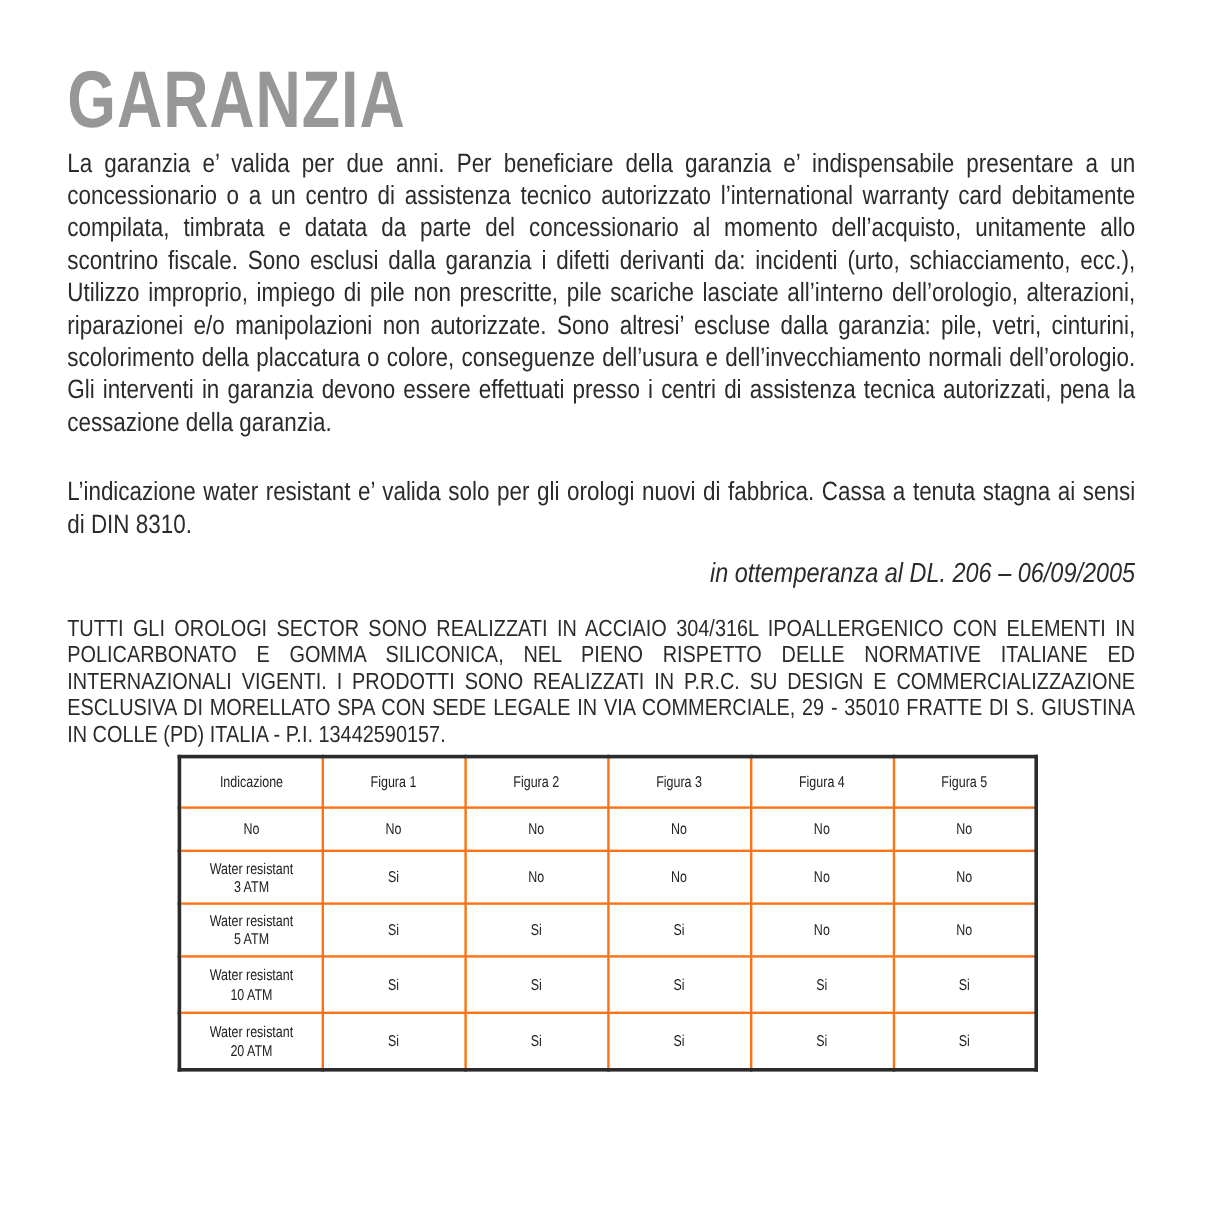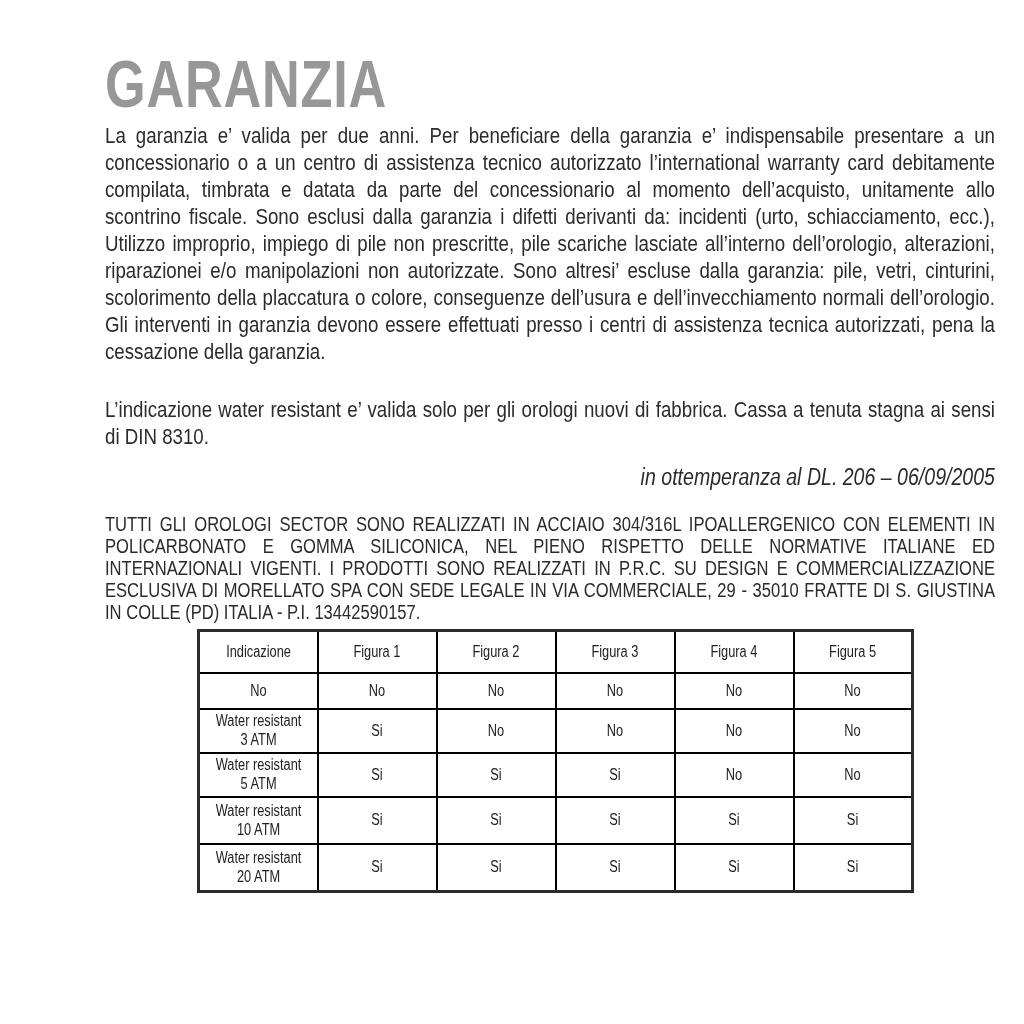--- a/index.html
+++ b/index.html
@@ -8,21 +8,21 @@
     background: #ffffff;
     width: 1024px;
     height: 1024px;
     overflow: hidden;
     font-family: "Liberation Sans", sans-serif;
   }
   .page {
     box-sizing: border-box;
     width: 1024px;
     height: 1024px;
-    padding: 50px 67px 0 105px;
+    padding: 50px 67px 0 56px;
     background: #ffffff;
   }
   .title {
     margin: 0;
     font-size: 67px;
     font-weight: bold;
     line-height: 67px;
     letter-spacing: 1px;
     color: #979797;
     transform: scaleX(0.78);
@@ -58,25 +58,25 @@
     text-align: justify;
   }
   table.wr {
     border-collapse: collapse;
     table-layout: fixed;
     margin: 6px 0 0 92px;
     border: 3px solid #2b2b2b;
   }
   table.wr col { width: 119px; }
   table.wr td {
-    border: 2px solid #000000;
+    border: 2px solid #f97316;
     padding: 0;
     text-align: center;
     vertical-align: middle;
-    font-size: 16px;
+    font-size: 13px;
     line-height: 1.18;
     color: #222222;
     overflow: hidden;
   }
   
   .ci {
     display: block;
     width: 128%;
     margin-left: -14%;
     transform: scaleX(0.8);

